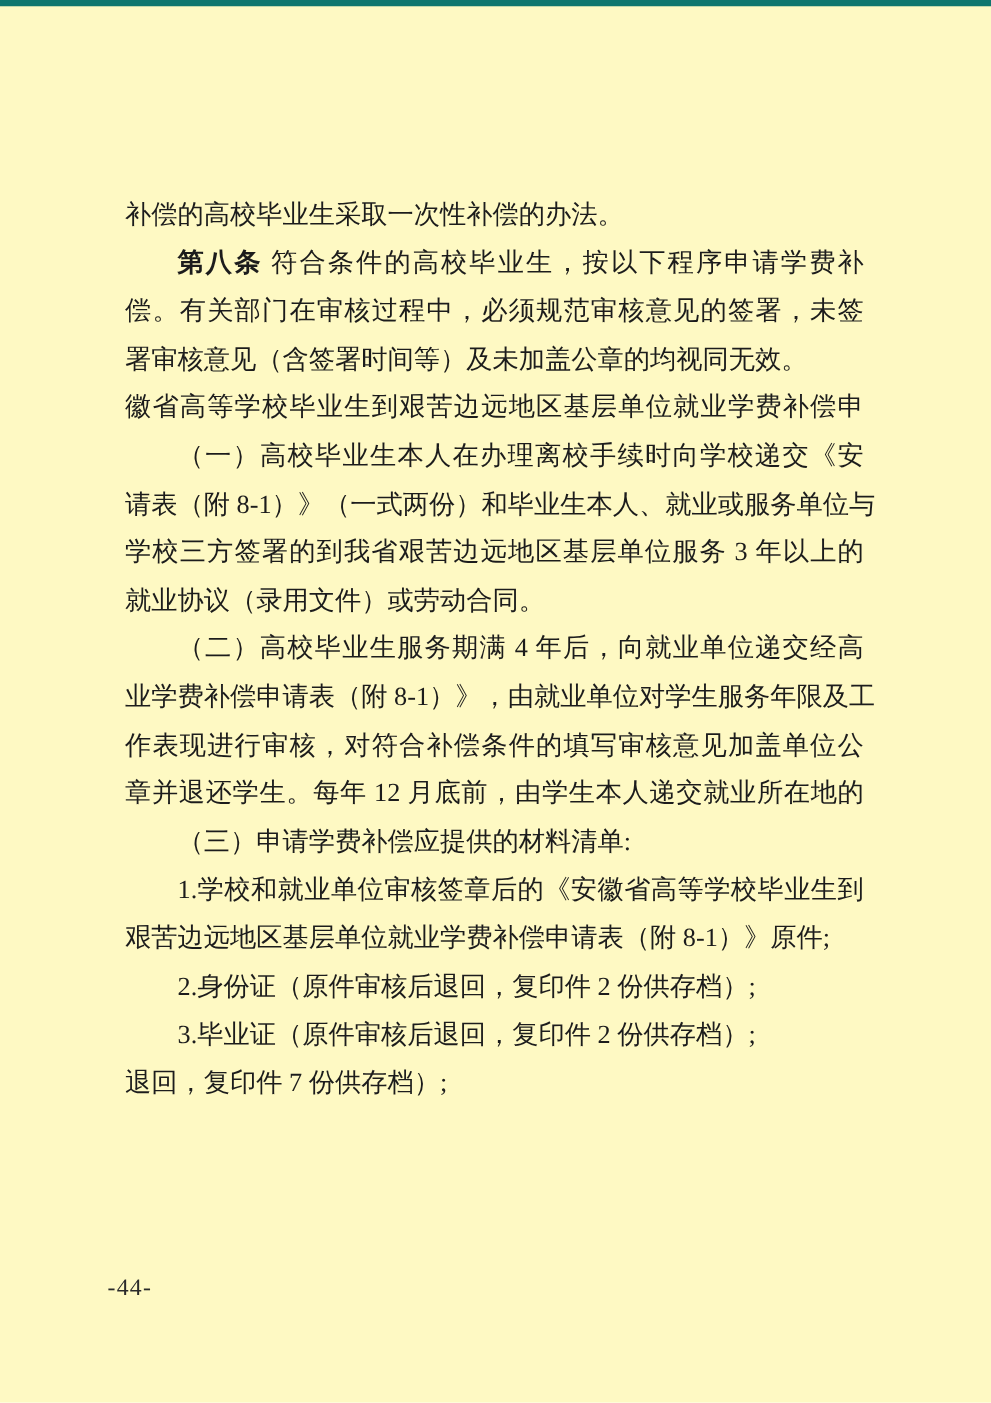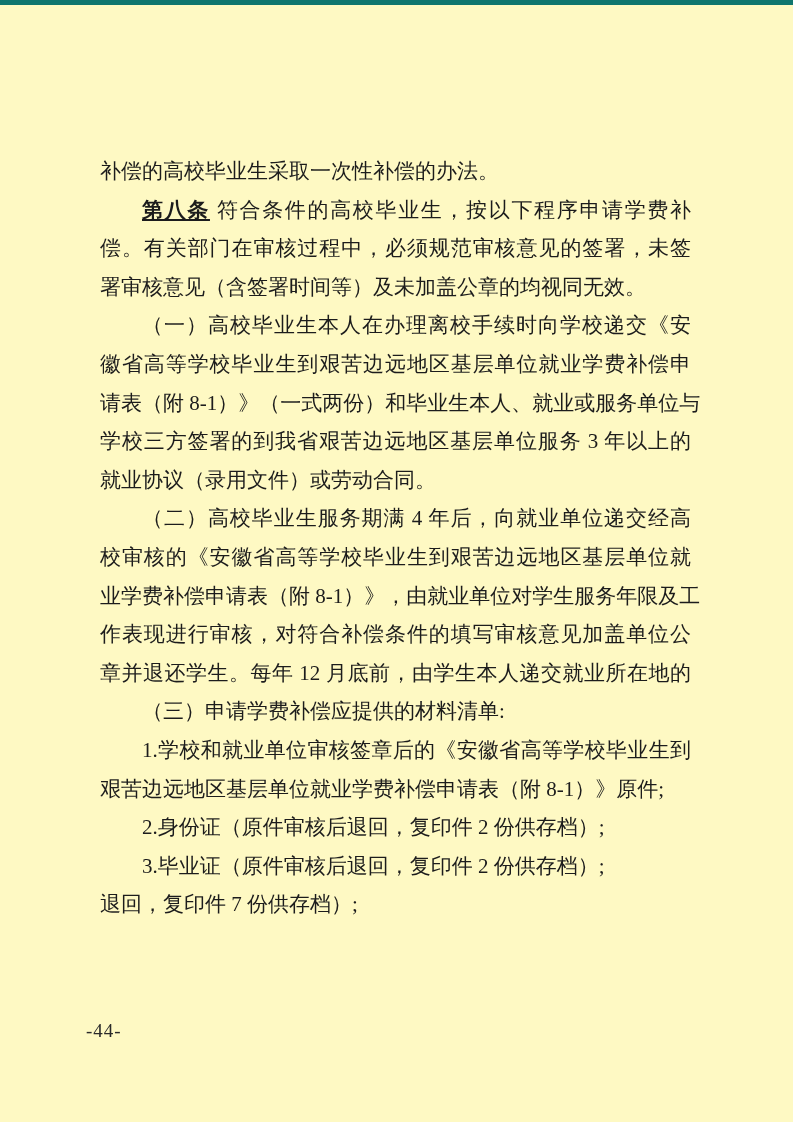--- a/index.html
+++ b/index.html
@@ -33,47 +33,45 @@
     text-align: justify;
     text-align-last: justify;
     -moz-text-align-last: justify;
   }
   
   .line.i { text-indent: 42px; }
   
   .lead-bold {
     font-weight: bold;
     font-family: "Liberation Sans", "DejaVu Sans", sans-serif;
-    text-decoration: underline;
   }
   .page-number {
     position: absolute;
     left: 86px; top: 1013px;
     font-size: 19px;
     line-height: 26px;
     letter-spacing: 1px;
     color: #2a2a2a;
   }
 </style>
 </head>
 <body>
 
 <div class="page">
   <div class="text-block">
     <div class="line">补偿的高校毕业生采取一次性补偿的办法。</div>
     <div class="line j i"><span class="lead-bold">第八条</span><span> 符合条件的高校毕业生，按以下程序申请学费补</span></div>
     <div class="line j">偿。有关部门在审核过程中，必须规范审核意见的签署，未签</div>
     <div class="line">署审核意见（含签署时间等）及未加盖公章的均视同无效。</div>
+    <div class="line j">徽省高等学校毕业生到艰苦边远地区基层单位就业学费补偿申</div>
     <div class="line j i">（一）高校毕业生本人在办理离校手续时向学校递交《安</div>
-    <div class="line j">徽省高等学校毕业生到艰苦边远地区基层单位就业学费补偿申</div>
     <div class="line j">请表（附 8-1）》（一式两份）和毕业生本人、就业或服务单位与</div>
     <div class="line j">学校三方签署的到我省艰苦边远地区基层单位服务 3 年以上的</div>
     <div class="line">就业协议（录用文件）或劳动合同。</div>
     <div class="line j i">（二）高校毕业生服务期满 4 年后，向就业单位递交经高</div>
-    <div class="line j">校审核的《安徽省高等学校毕业生到艰苦边远地区基层单位就</div>
     <div class="line j">业学费补偿申请表（附 8-1）》，由就业单位对学生服务年限及工</div>
     <div class="line j">作表现进行审核，对符合补偿条件的填写审核意见加盖单位公</div>
     <div class="line j">章并退还学生。每年 12 月底前，由学生本人递交就业所在地的</div>
     <div class="line i">（三）申请学费补偿应提供的材料清单:</div>
     <div class="line j i">1.学校和就业单位审核签章后的《安徽省高等学校毕业生到</div>
     <div class="line">艰苦边远地区基层单位就业学费补偿申请表（附 8-1）》原件;</div>
     <div class="line i">2.身份证（原件审核后退回，复印件 2 份供存档）;</div>
     <div class="line i">3.毕业证（原件审核后退回，复印件 2 份供存档）;</div>
     <div class="line">退回，复印件 7 份供存档）;</div>
   </div>

